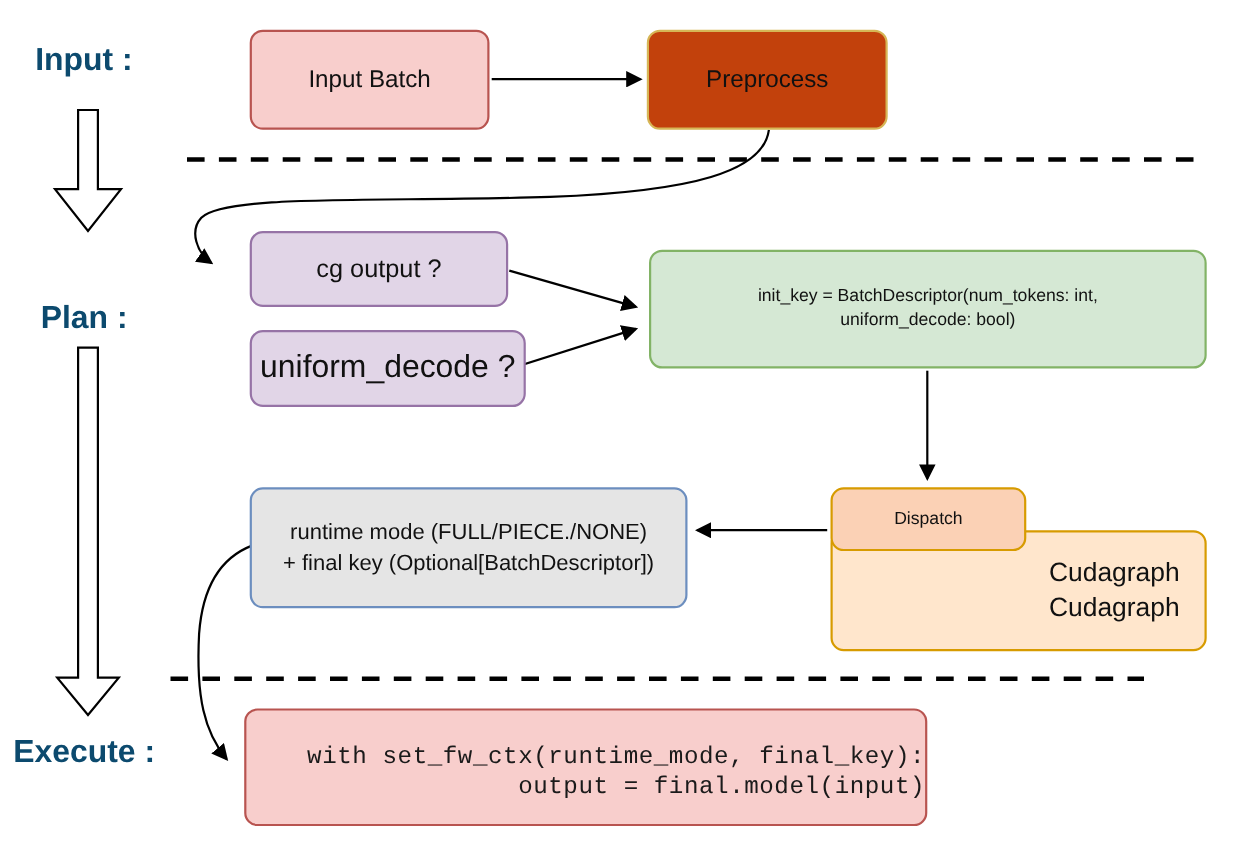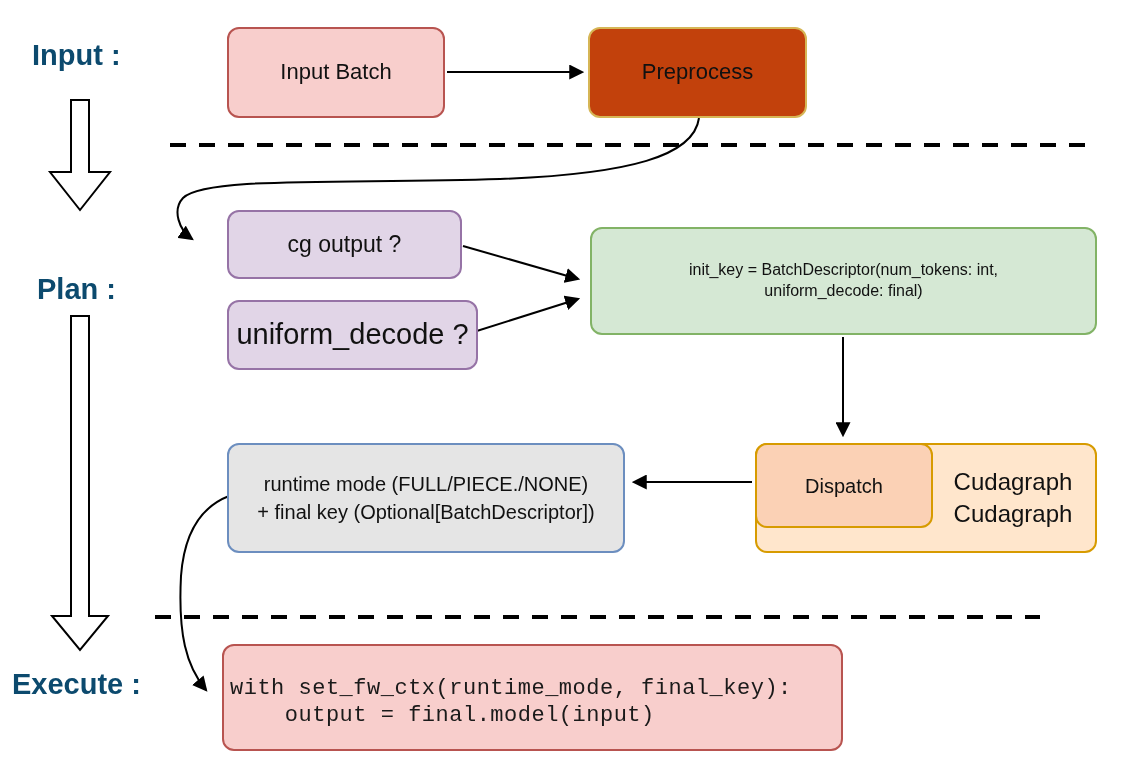--- a/index.html
+++ b/index.html
@@ -28,42 +28,42 @@
     border:2px solid #000;
     border-radius:12px;
     box-sizing:border-box;
     text-align:center;
     line-height:1.3;
   }
   .node.red{background:#f8cecc;border-color:#b85450;}
   .node.yellow{background:#c2410c;border-color:#d6b656;}
   .node.purple{background:#e1d5e7;border-color:#9673a6;}
   .node.green{background:#d5e8d4;border-color:#82b366;}
-  .node.orange{background:#ffe6cc;border-color:#d79b00;}
+  .node.orange{background:#ffe6cc;border-color:#d79b00;margin-top:39px;}
   .node.orange-deep{background:#fbd1b5;border-color:#d79b00;}
   .node.blue{background:#e5e5e5;border-color:#6c8ebf;}
 
   #node-input-batch{left:227px;top:27px;width:218px;height:91px;font-size:22px;}
   #node-preprocess{left:588px;top:27px;width:219px;height:91px;font-size:22px;}
   #node-cg-padding{left:227px;top:210px;width:235px;height:69px;font-size:23px;}
   #node-uniform-decode{left:227px;top:300px;width:251px;height:70px;font-size:29px;}
   #node-init-key{left:590px;top:227px;width:507px;height:108px;font-size:16px;}
   #node-cudagraph{left:755px;top:443px;width:342px;height:110px;font-size:24px;}
   #node-cudagraph .side-text{
     position:absolute;left:178px;right:4px;top:0;bottom:0;
     display:flex;flex-direction:column;align-items:center;justify-content:center;
     line-height:1.35;
   }
-  #node-dispatch{left:755px;top:443px;width:178px;height:85px;font-size:20px;}
+  #node-dispatch{left:755px;top:443px;width:178px;height:58px;font-size:16px;}
   #node-runtime-mode{left:227px;top:443px;width:398px;height:110px;font-size:20px;line-height:1.4;}
   #node-execute-code{
     left:222px;top:644px;width:621px;height:107px;
     font-family:"Liberation Mono",monospace;
     font-size:22px;letter-spacing:0.5px;line-height:27px;
-    align-items:flex-start;justify-content:center;
+    align-items:flex-end;justify-content:center;
     padding:8px 0 0 6px;text-align:left;color:#1a1a1a;
   }
   .pre{white-space:pre;}
 </style>
 </head>
 <body>
 
 <div id="canvas">
 
   <svg id="wires" viewBox="0 0 1142 770" xmlns="http://www.w3.org/2000/svg">
@@ -103,21 +103,21 @@
   <div class="node purple" id="node-cg-padding">
     <span>cg output ?</span>
   </div>
 
   <div class="node purple" id="node-uniform-decode">
     <span>uniform_decode ?</span>
   </div>
 
   <div class="node green" id="node-init-key">
     <span>init_key = BatchDescriptor(num_tokens: int,</span>
-    <span>uniform_decode: final)</span>
+    <span>uniform_decode: bool)</span>
   </div>
 
   <div class="node orange" id="node-cudagraph">
     <div class="side-text">
       <span>Cudagraph</span>
       <span>Cudagraph</span>
     </div>
   </div>
 
   <div class="node orange-deep" id="node-dispatch">

